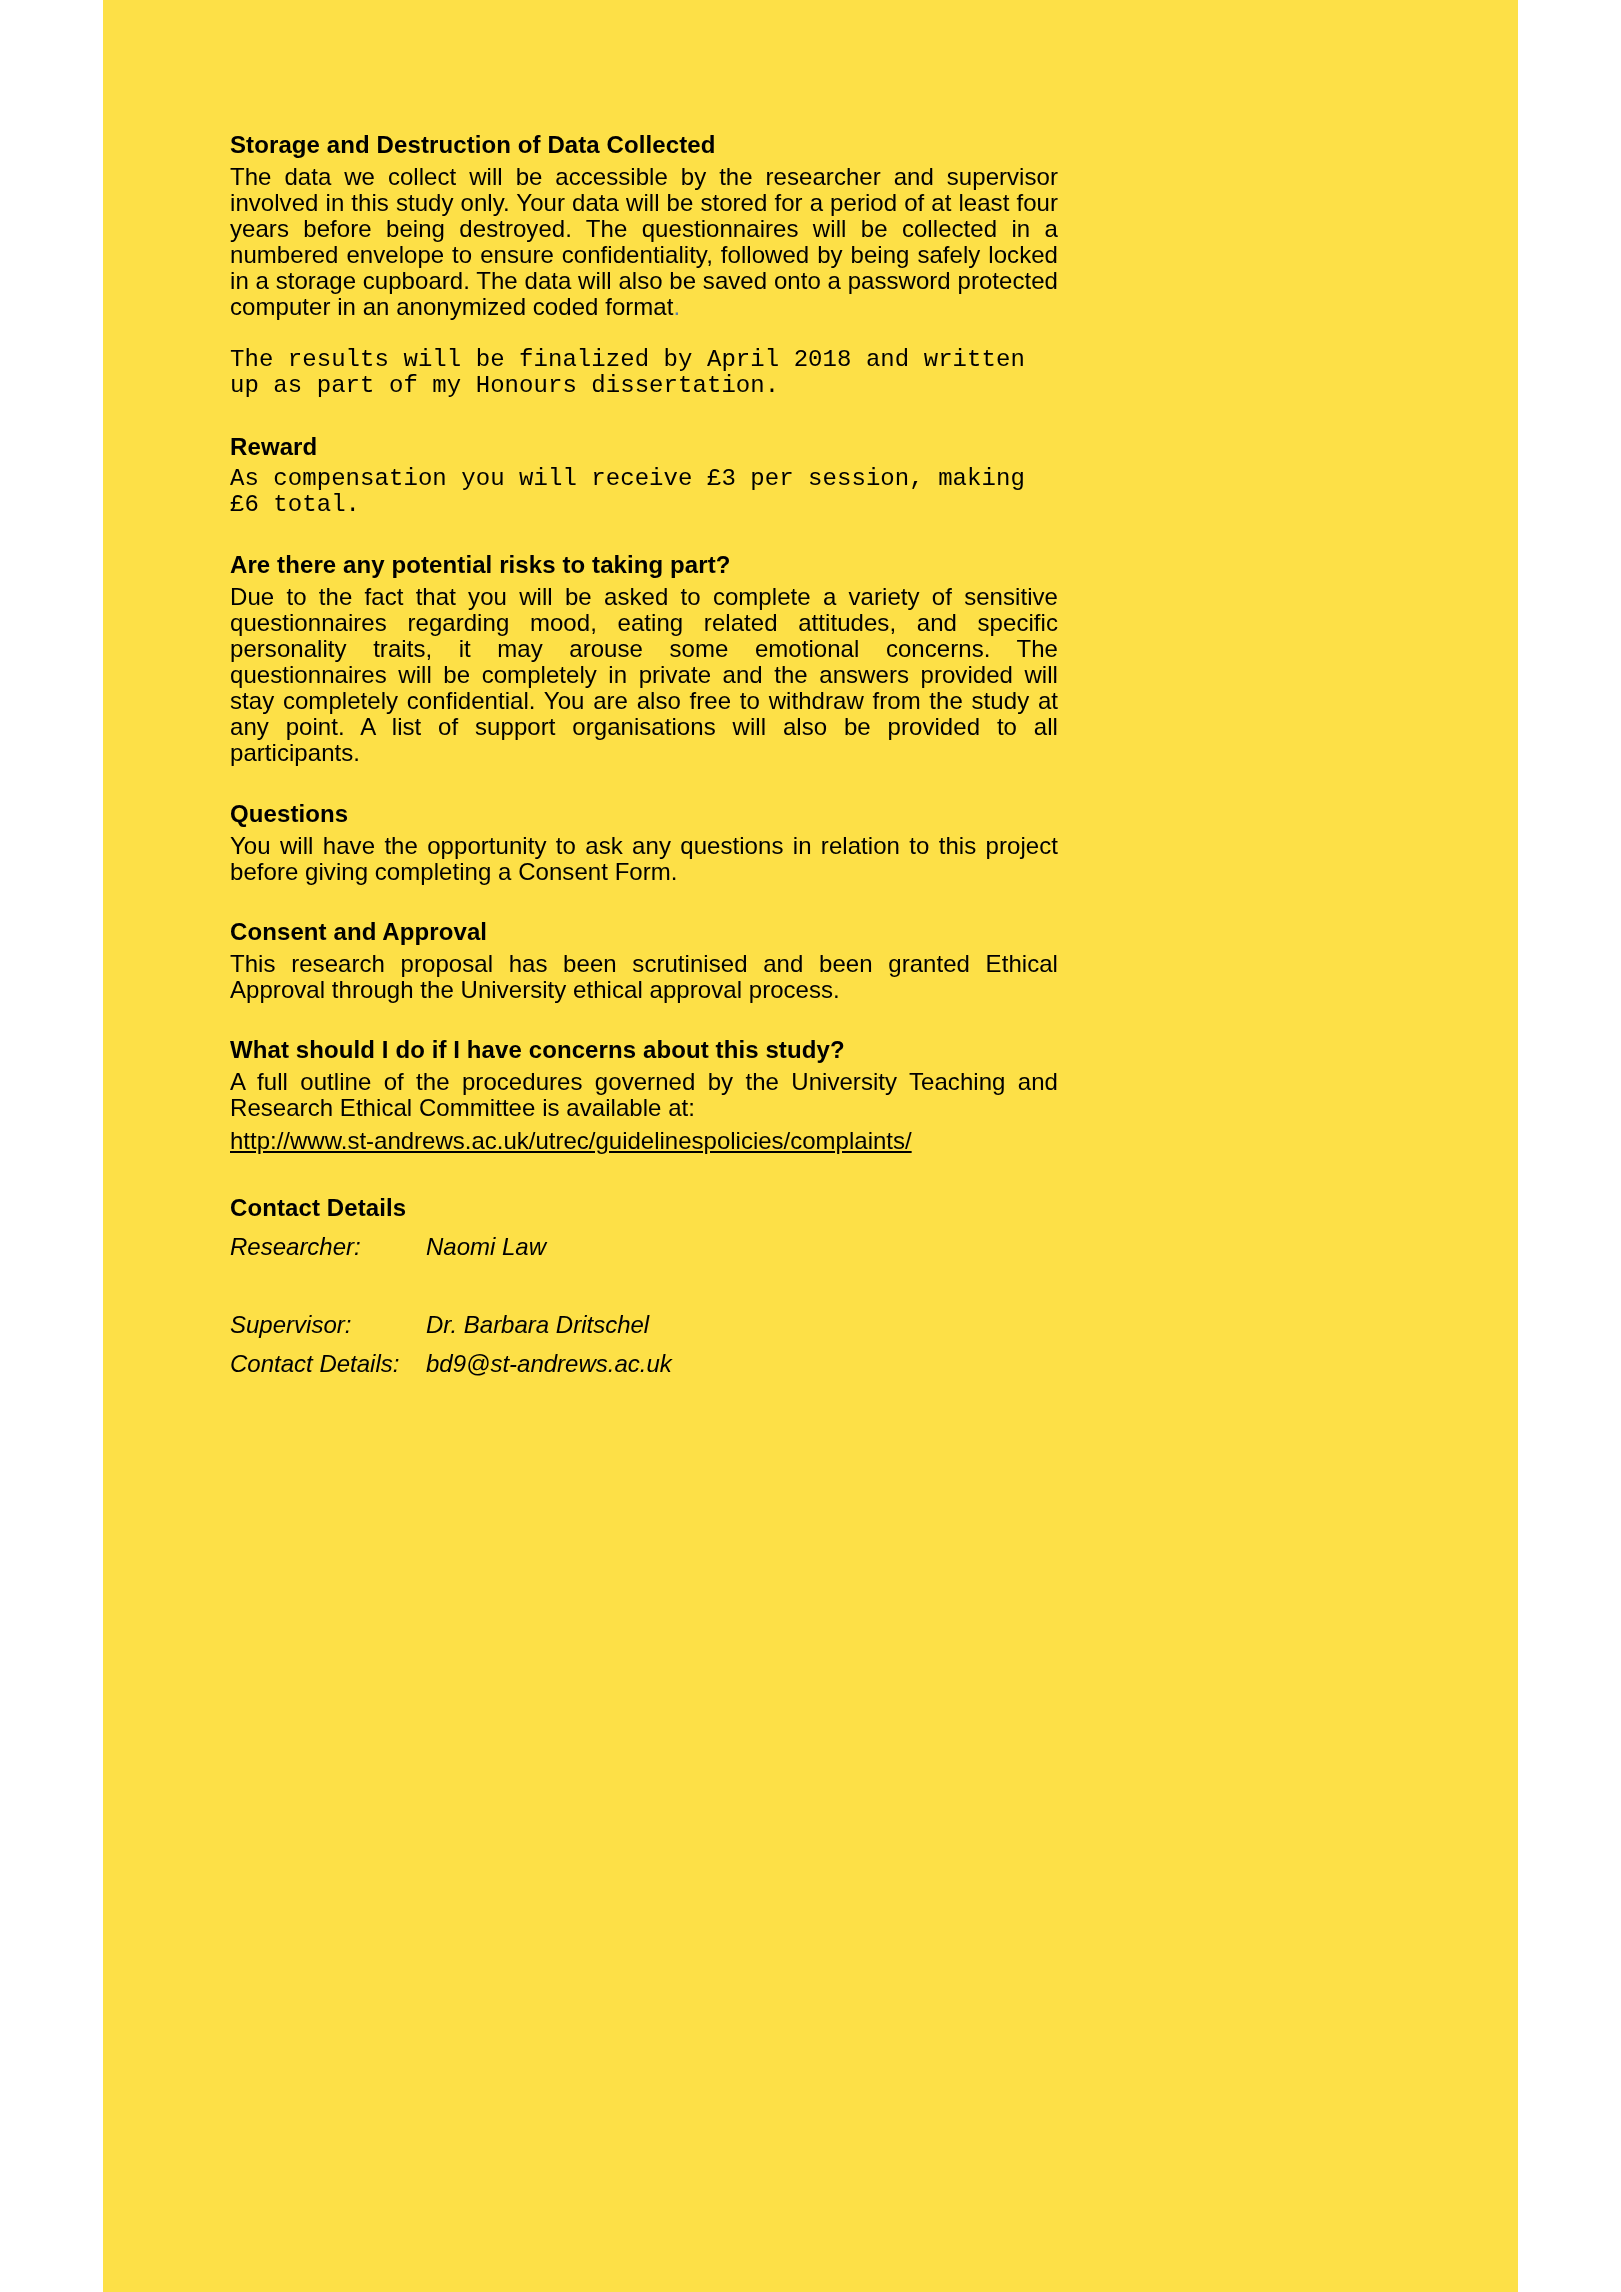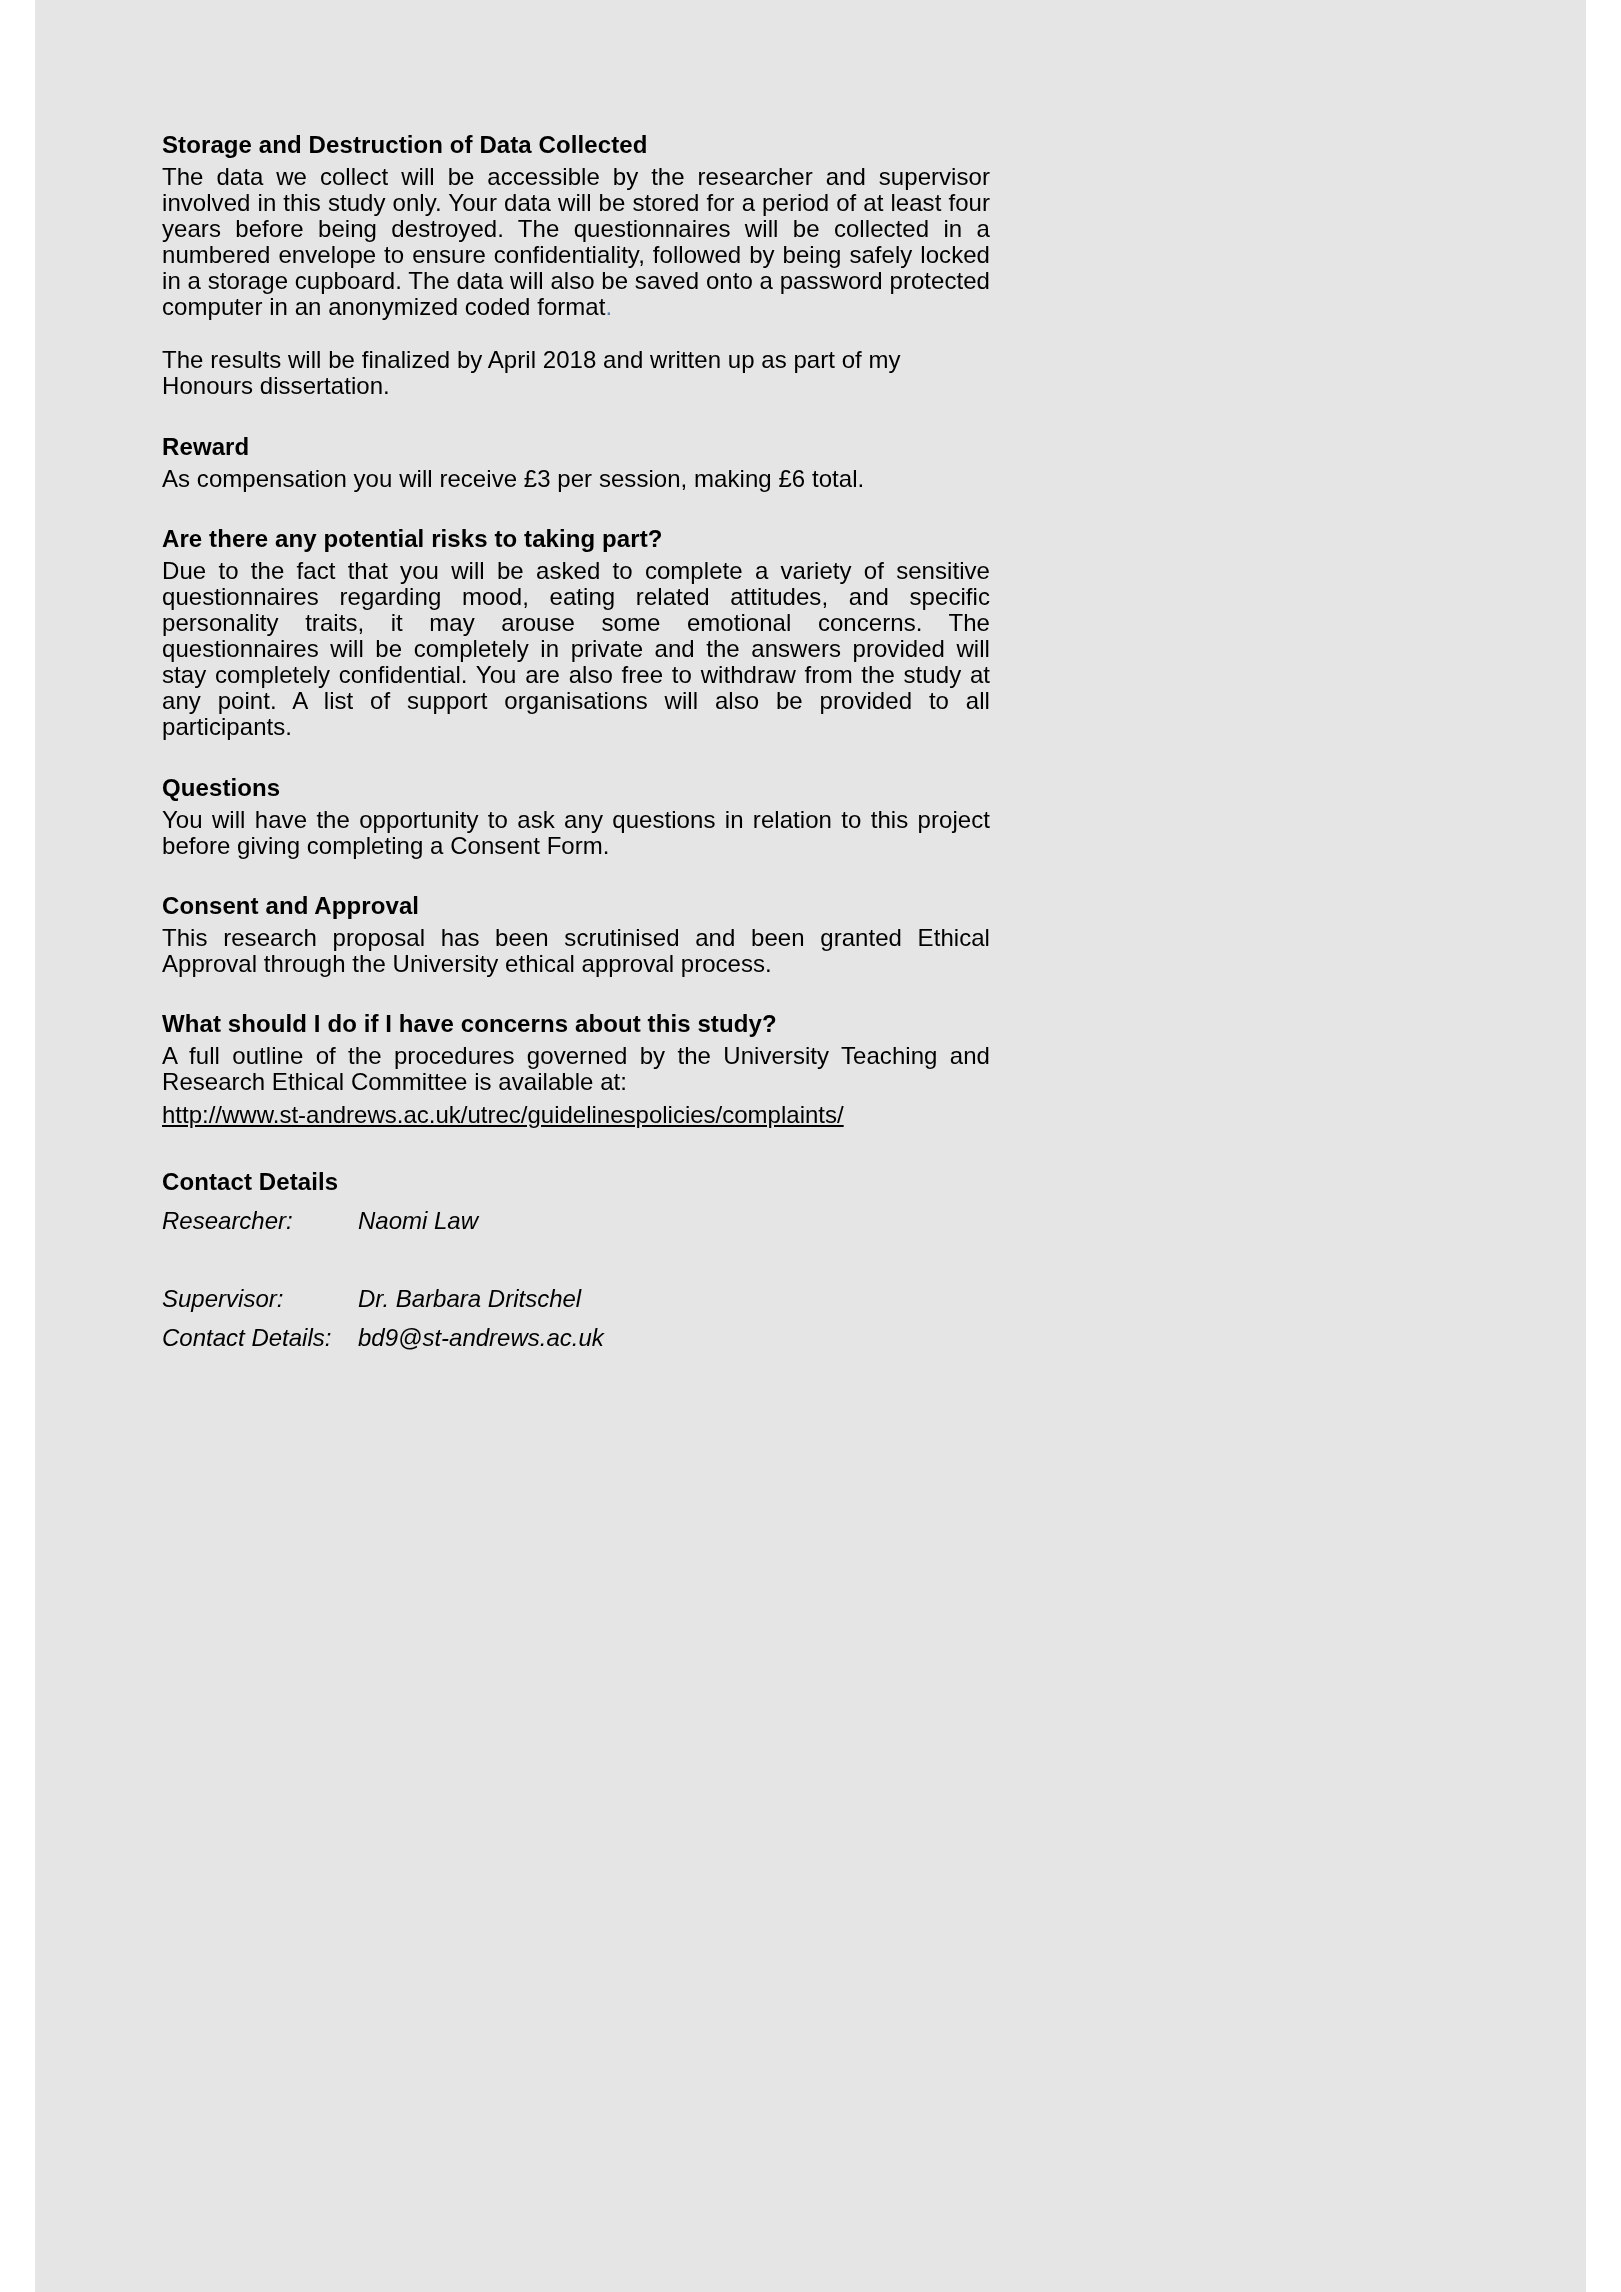--- a/index.html
+++ b/index.html
@@ -6,23 +6,23 @@
     margin: 0;
     padding: 0;
     background: #ffffff;
   }
   body {
     font-family: "Liberation Sans", sans-serif;
     color: #000000;
   }
   .page {
     position: relative;
-    width: 1551px;
+    width: 1415px;
     height: 2293px;
-    background: #e5e5e5;
+    background: #fde047;
     margin: 0 auto;
     overflow: hidden;
   }
   .doc-body {
     position: absolute;
     left: 127px;
     top: 125px;
     width: 828px;
   }
   .section {
@@ -40,20 +40,21 @@
   .para {
     font-size: 24px;
     font-weight: normal;
     line-height: 26px;
     text-align: justify;
     text-justify: inter-word;
     letter-spacing: 0.05px;
   }
   .para.noj {
     text-align: left;
+    font-family: Liberation Mono, monospace;
   }
   .period-faint {
     color: #5b7fa6;
   }
   .url-line {
     font-size: 24px;
     line-height: 39px;
     text-decoration: underline;
     text-underline-offset: 2px;
     word-break: break-all;

